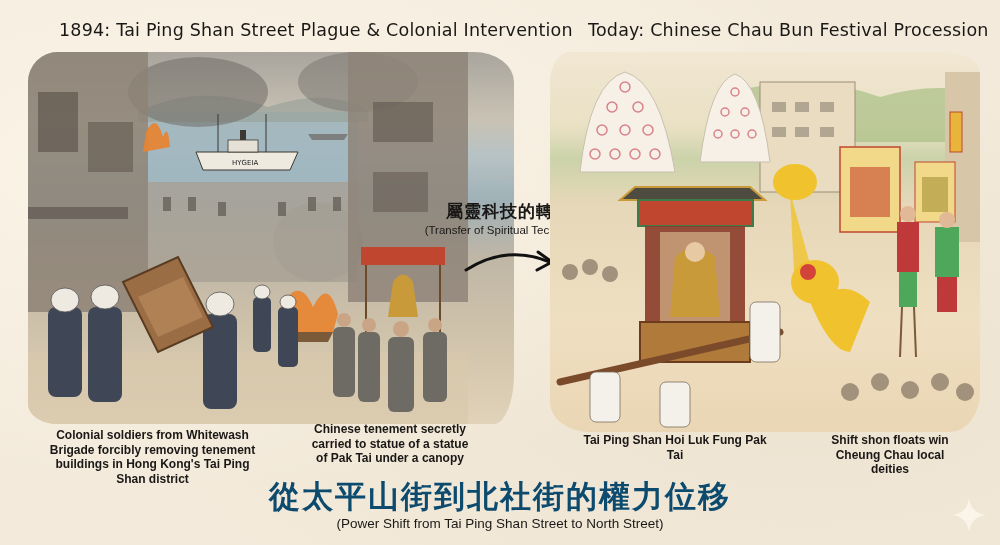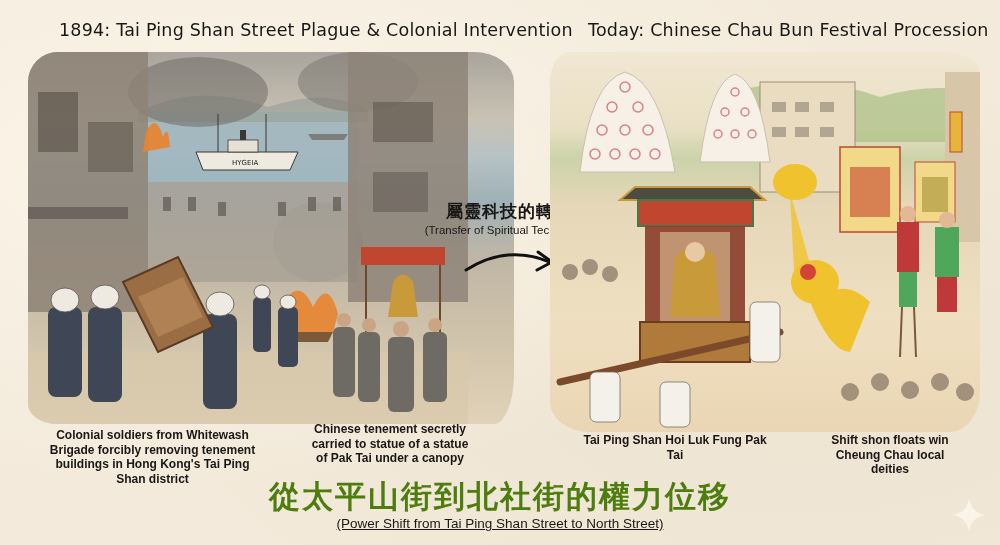--- a/index.html
+++ b/index.html
@@ -38,22 +38,22 @@
   .caption {
     position:absolute; text-align:center; font-family:"Liberation Sans", sans-serif;
     font-size:12px; line-height:14.5px; color:#1a1816; font-weight:bold;
   }
   #cap-soldiers { left:40px; top:428px; width:225px; }
   #cap-residents { left:310px; top:422px; width:160px; }
   #cap-palanquin { left:575px; top:433px; width:200px; }
   #cap-floats { left:815px; top:433px; width:150px; }
 
   .footer { position:absolute; left:0; width:1000px; text-align:center; }
-  #footer-cn { top:476px; font-family:"DejaVu Serif", serif; font-size:31px; font-weight:bold; letter-spacing:2px; color:#4d7c0f; }
-  #footer-en { top:516px; font-family:"Liberation Sans", sans-serif; font-size:13.5px; color:#1a1816;text-decoration:underline; }
+  #footer-cn { top:476px; font-family:"DejaVu Serif", serif; font-size:31px; font-weight:bold; letter-spacing:2px; color:#0c4a6e; }
+  #footer-en { top:516px; font-family:"Liberation Sans", sans-serif; font-size:13.5px; color:#1a1816; }
 
   #sparkle { position:absolute; left:950px; top:496px; }
 </style>
 </head>
 <body>
 
 <div class="title" id="left-title">1894: Tai Ping Shan Street Plague &amp; Colonial Intervention</div>
 <div class="title" id="right-title">Today: Chinese Chau Bun Festival Procession</div>
 
 <div class="scene" id="left-scene">

